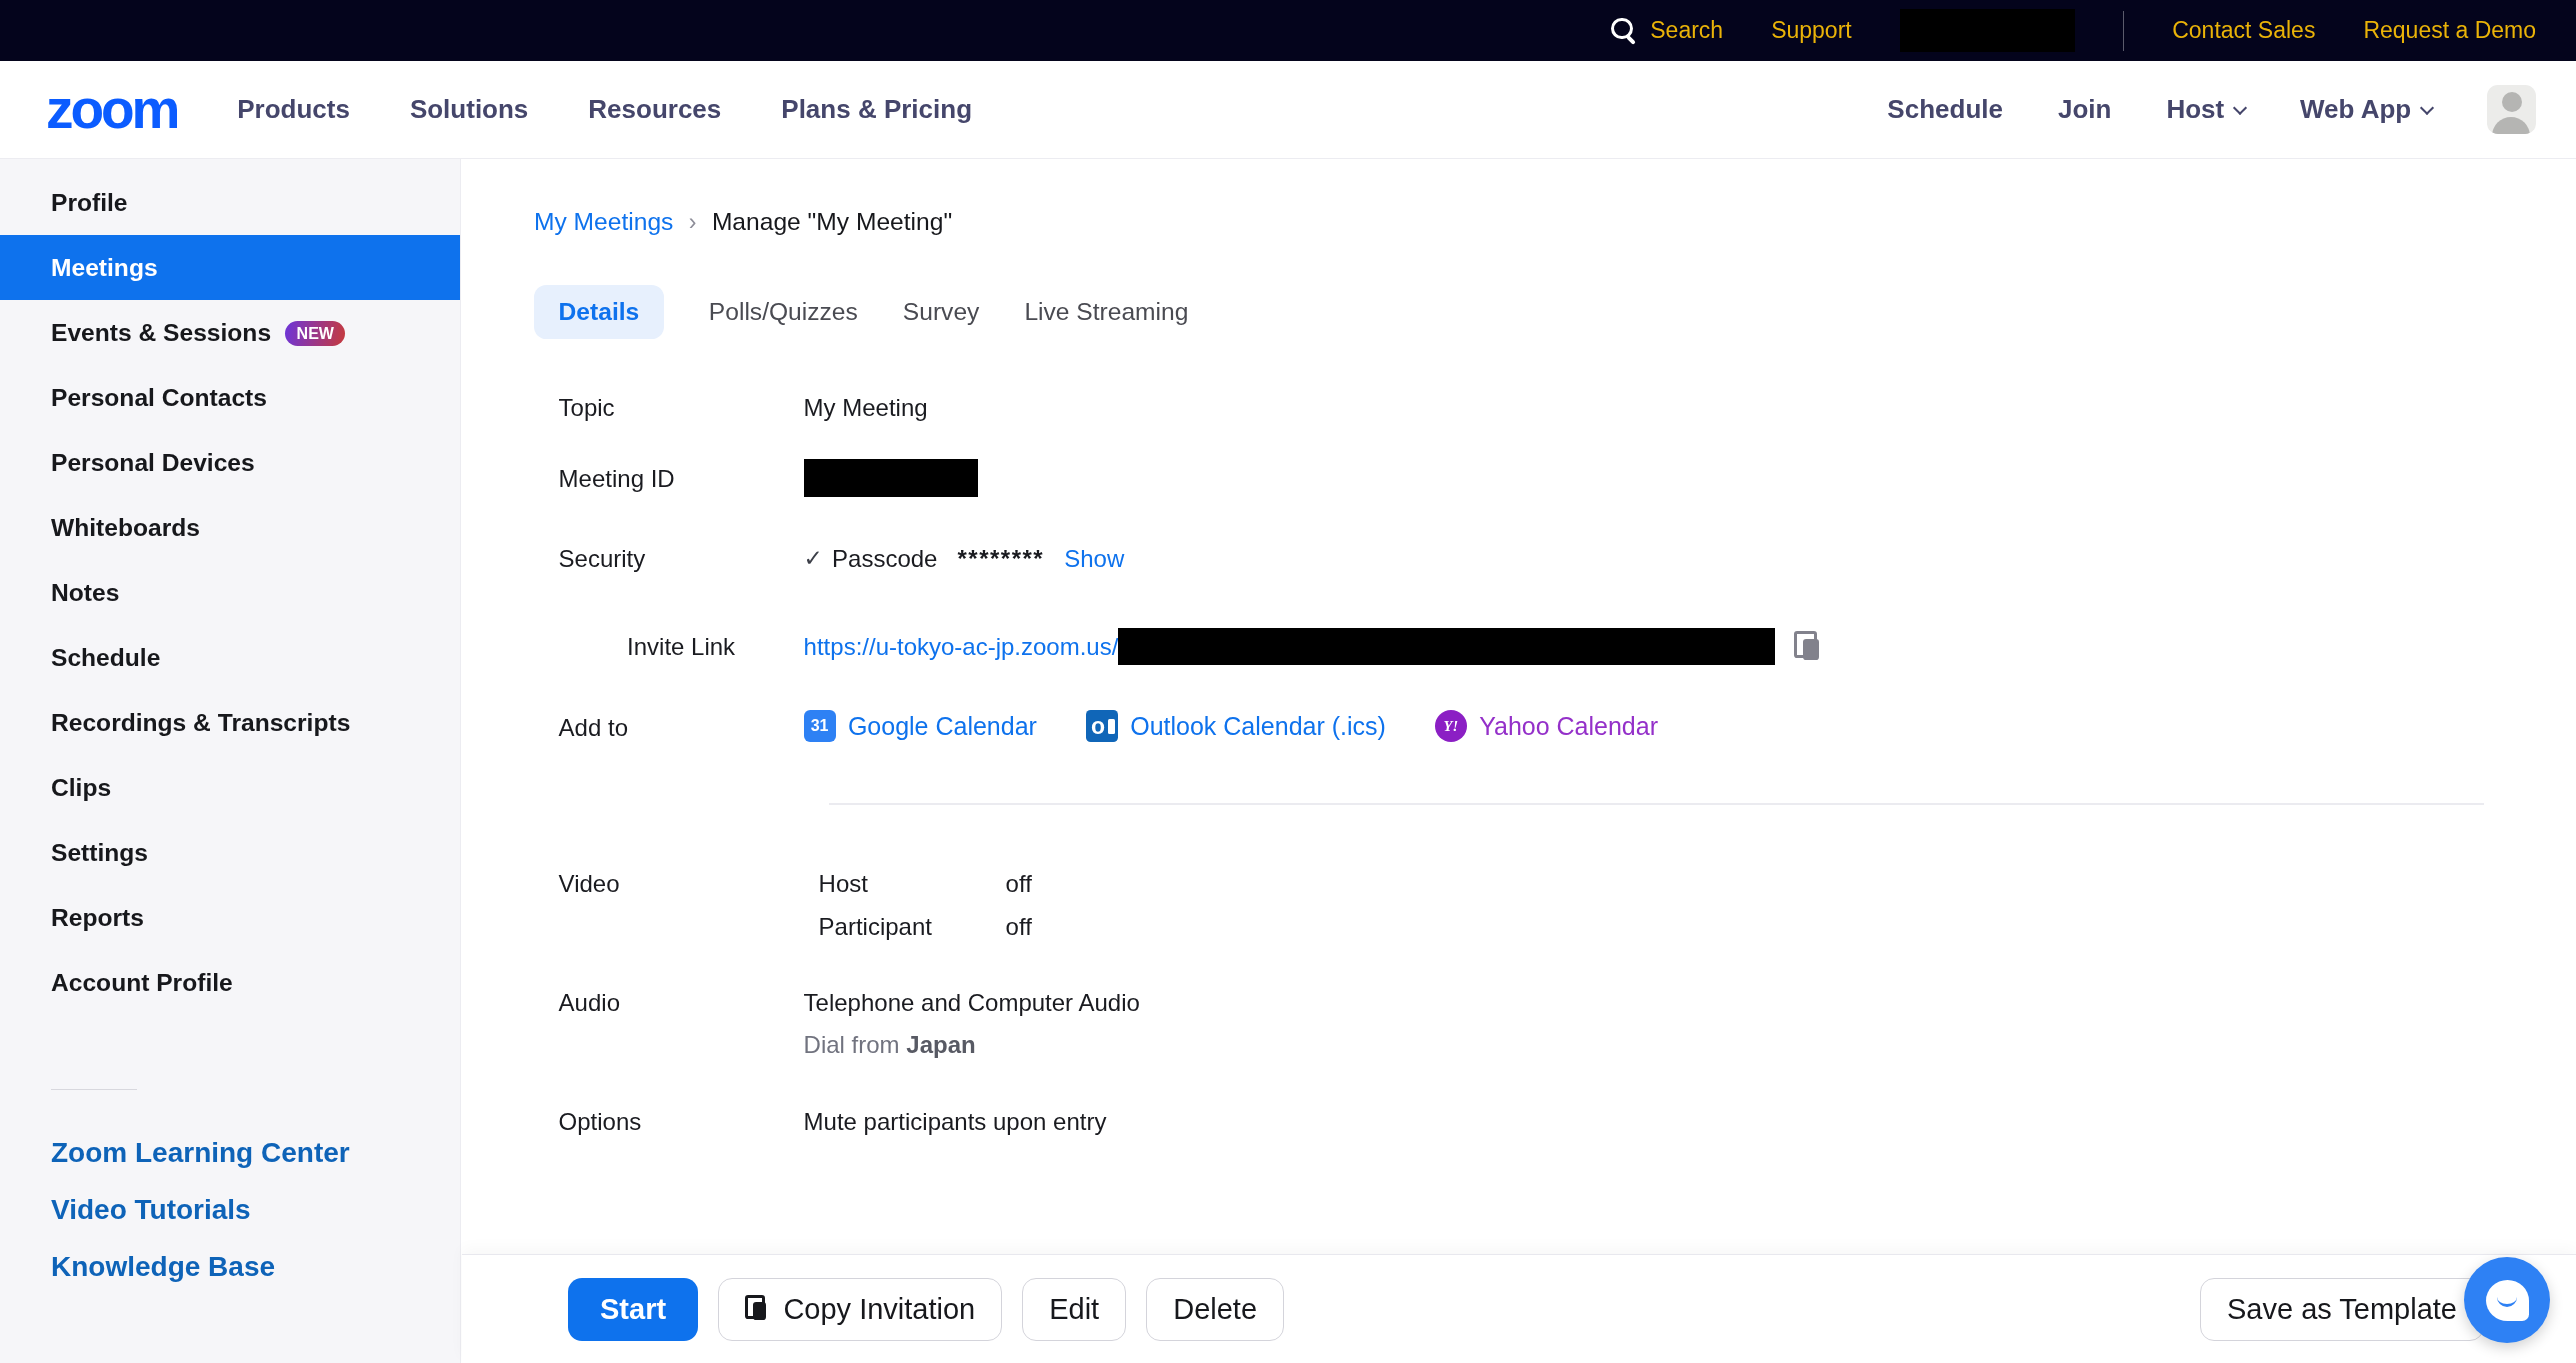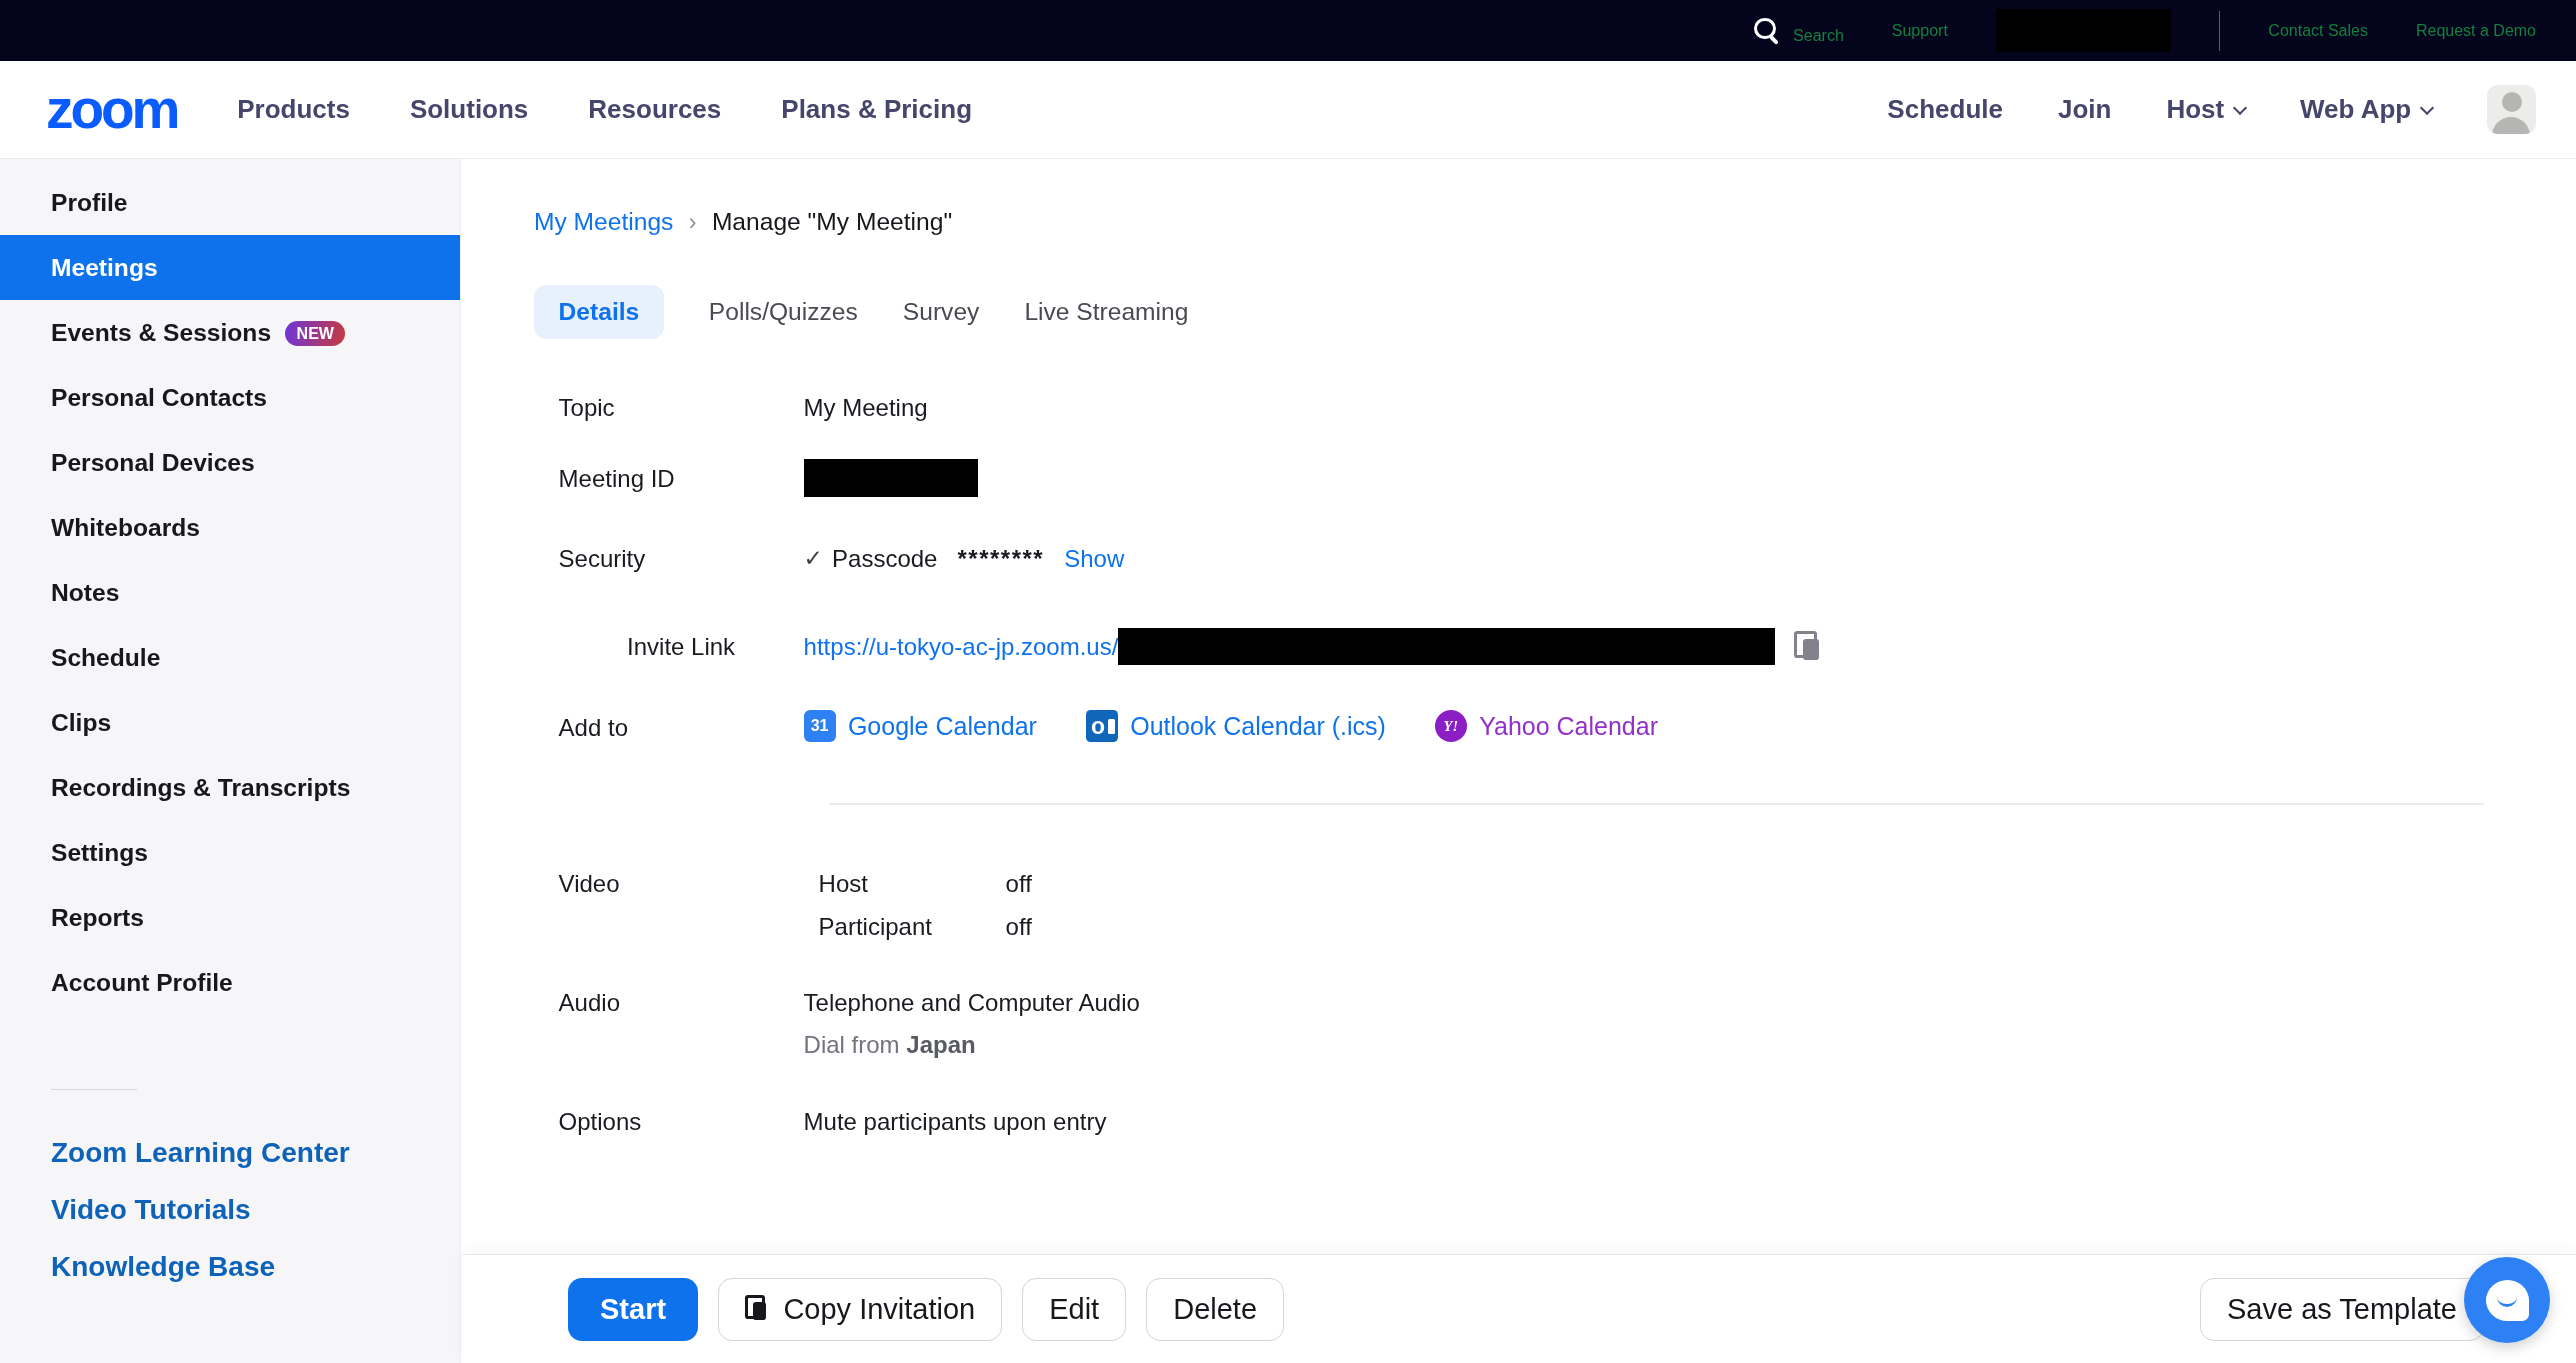--- a/index.html
+++ b/index.html
@@ -2,22 +2,22 @@
 <html style="font-size:12.3px"><head>
 <meta charset="utf-8">
 <style>
   * { margin:0; padding:0; box-sizing:border-box; }
   html,body { width:2576px; height:1364px; overflow:hidden; background:#fff;
     font-family:"Liberation Sans","DejaVu Sans",sans-serif; color:#17181C; }
 
   
   .topbar { height:61px; background:#04041C; display:flex; align-items:center;
     justify-content:flex-end; gap:48px; padding-right:40px; }
-  .topbar .tb-item { color:#15803d; font-size:16px; font-weight:500; display:flex;
-    align-items:flex-end; gap:12.3px; cursor:pointer; white-space:nowrap; }
+  .topbar .tb-item { color:#eab308; font-size:23px; font-weight:500; display:flex;
+    align-items:flex-start; gap:12.3px; cursor:pointer; white-space:nowrap; }
   .search-glyph { position:relative; width:28px; height:28px; display:inline-block; }
   .search-glyph::before { content:""; position:absolute; left:1.5px; top:1.5px; width:15.4px;
     height:15.4px; border:3.1px solid #fff; border-radius:50%; }
   .search-glyph::after { content:""; position:absolute; left:19px; top:18.4px; width:3.8px;
     height:10px; background:#fff; border-radius:2.3px; transform:rotate(-45deg); }
   .tb-redacted { width:175px; height:43px; background:#000; }
   .tb-divider { width:1.5px; height:40px; background:rgba(255,255,255,0.35); }
 
   
   .mainnav { height:98px; background:#fff; display:flex; align-items:center;
@@ -219,23 +219,23 @@
       <span>Personal Contacts</span></div>
     <div class="side-item">
       <span>Personal Devices</span></div>
     <div class="side-item">
       <span>Whiteboards</span></div>
     <div class="side-item">
       <span>Notes</span></div>
     <div class="side-item">
       <span>Schedule</span></div>
     <div class="side-item">
+      <span>Recordings &amp; Transcripts</span></div>
+    <div class="side-item">
       <span>Clips</span></div>
-    <div class="side-item">
-      <span>Recordings &amp; Transcripts</span></div>
     <div class="side-item">
       <span>Settings</span></div>
     <div class="side-item">
       <span>Reports</span></div>
     <div class="side-item">
       <span>Account Profile</span></div>
     <div class="side-divider"></div>
     <div class="side-link">
       <span>Zoom Learning Center</span></div>
     <div class="side-link">

